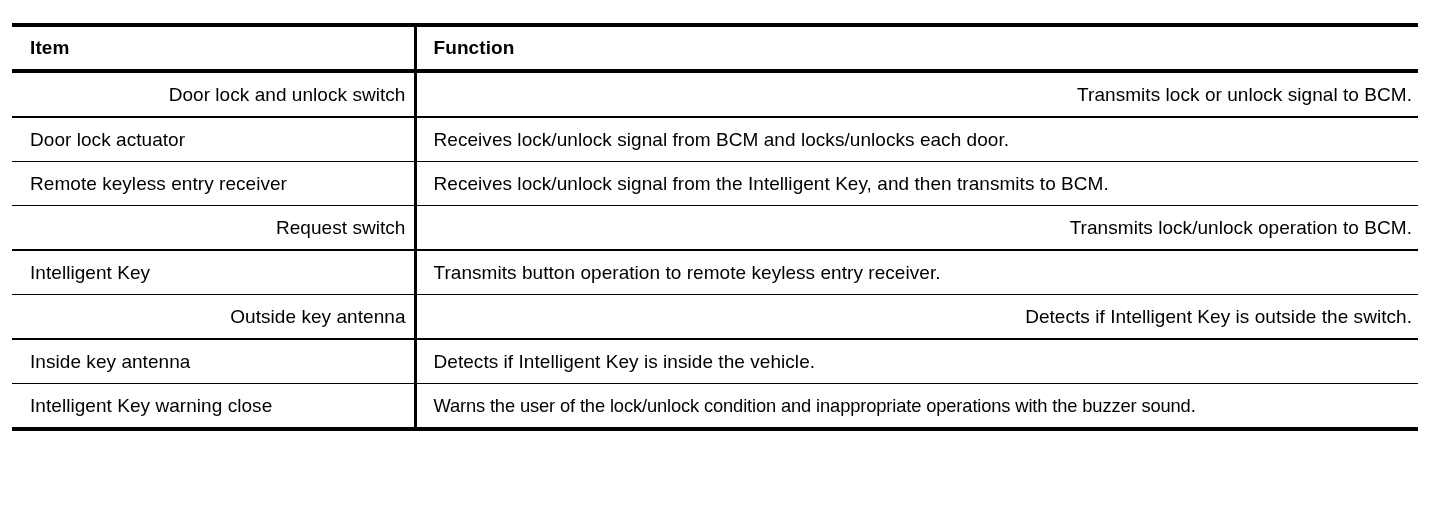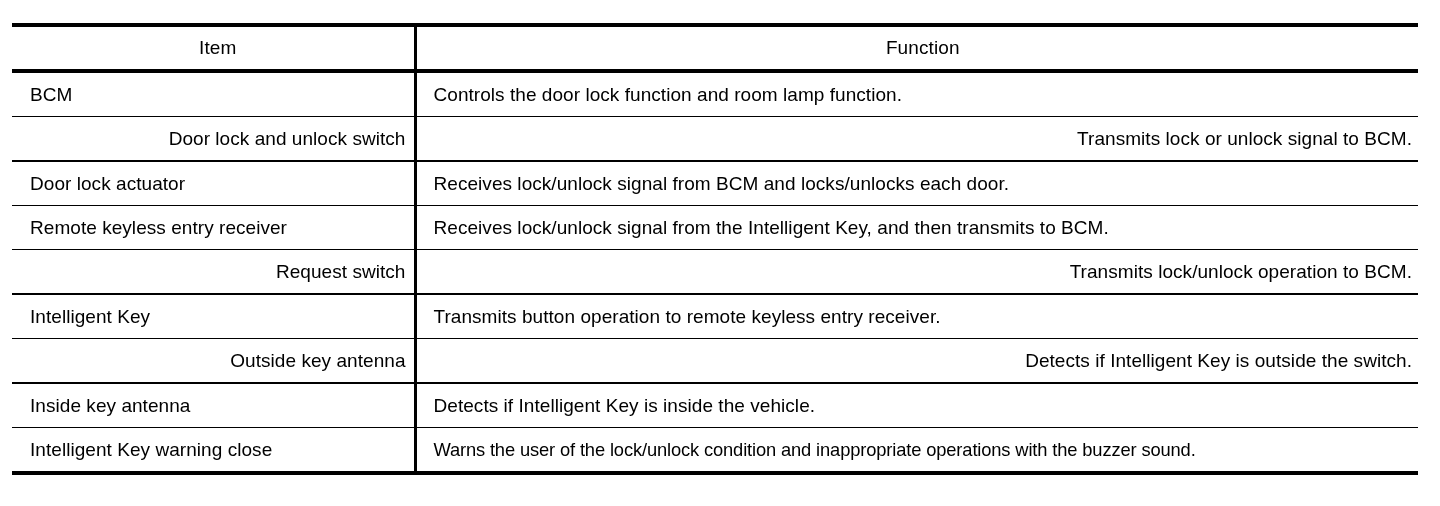--- a/index.html
+++ b/index.html
@@ -35,23 +35,23 @@
 
   .spec-table col.col-item { width: 403px; }
   .spec-table col.col-function { width: 1003px; }
 
   
   .spec-table thead tr.header-row > th {
     border-top: 4px solid #000000;
     border-bottom: 4px solid #000000;
     height: 42px;
     padding: 0;
-    font-weight: normal;
+    font-weight: bold;
     font-size: 19px;
-    text-align: center;
+    text-align: left;
     vertical-align: middle;
     letter-spacing: 0.1px;
   }
 
   
   .spec-table th.cell-function,
   .spec-table td.cell-function {
     border-left: 3px solid #000000;
   }
 
@@ -111,28 +111,20 @@
         <th class="cell-item">
           <span class="cell-text">Item</span>
         </th>
         <th class="cell-function">
           <span class="cell-text">Function</span>
         </th>
       </tr>
     </thead>
     <tbody>
 
-      <tr class="rule-thin">
-        <td class="cell-item">
-          <span class="cell-text">BCM</span>
-        </td>
-        <td class="cell-function">
-          <span class="cell-text">Controls the door lock function and room lamp function.</span>
-        </td>
-      </tr>
 
       <tr class="rule-heavy">
         <td class="cell-item">
           <span class="cell-text">Door lock and unlock switch</span>
         </td>
         <td class="cell-function">
           <span class="cell-text">Transmits lock or unlock signal to BCM.</span>
         </td>
       </tr>
 

